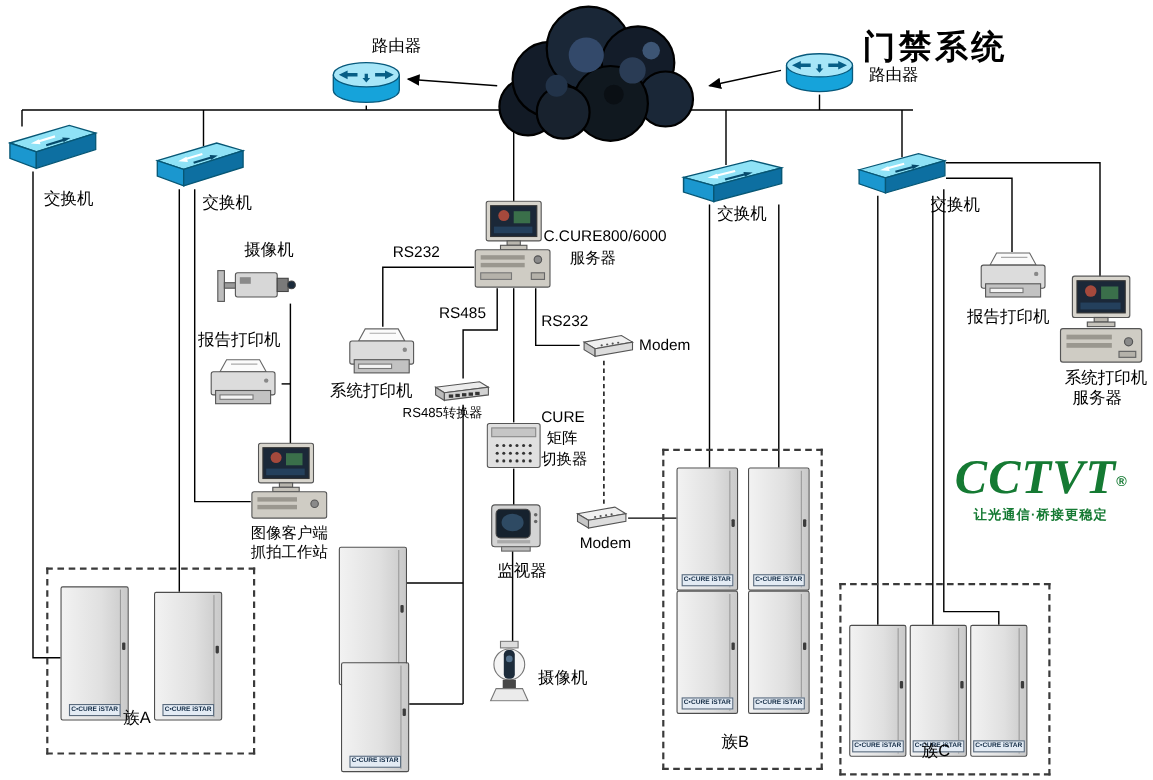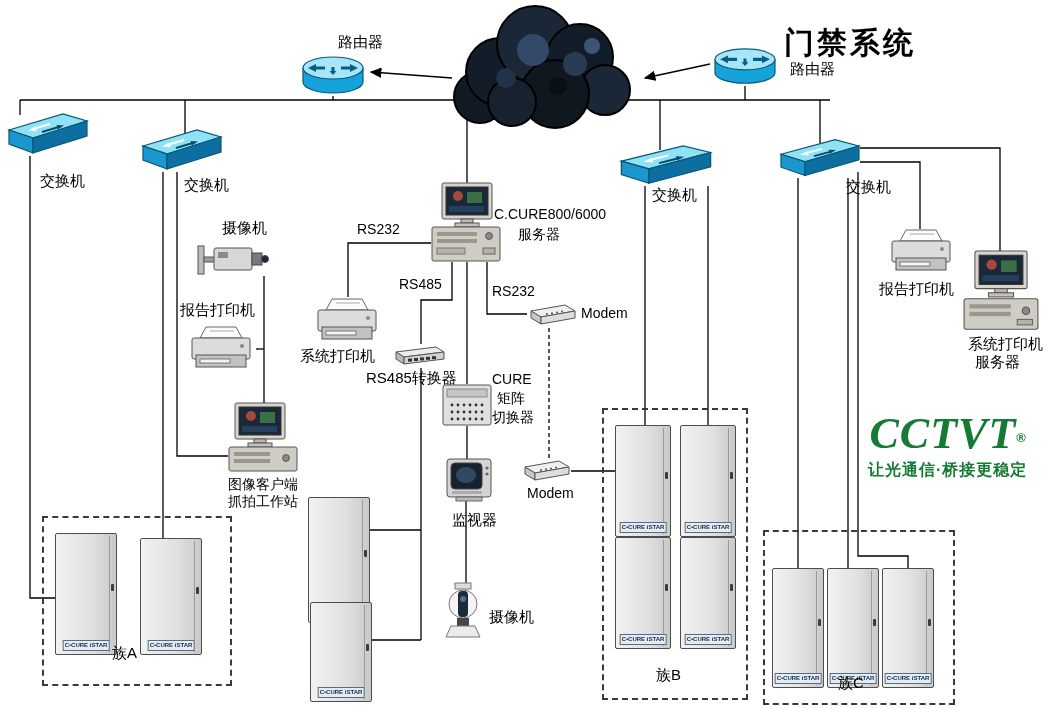--- a/index.html
+++ b/index.html
@@ -5,34 +5,34 @@
   *{margin:0;padding:0;box-sizing:border-box}
   html,body{background:#fff}
   body{font-family:"Liberation Sans","DejaVu Sans",sans-serif;color:#000}
   .stage{position:relative;width:1048px;height:709px;background:#fff;overflow:hidden}
   .wires{position:absolute;left:0;top:0;z-index:1}
   .group-box{position:absolute;border:2px dashed #3a3a3a;z-index:2;background:transparent}
   .dev{position:absolute;z-index:4;line-height:0}
   .dev svg{width:100%;height:100%}
   .cloud{position:absolute;z-index:5;line-height:0}
   .lbl{position:absolute;font-size:15px;line-height:1.15;white-space:nowrap;z-index:6;color:#000}
-  .lbl.sm{font-size:15px}
+  .lbl.sm{font-size:12px}
   .lbl.md{font-size:14px}
   .title{position:absolute;font-size:30px;font-weight:bold;letter-spacing:3px;z-index:6;white-space:nowrap}
   .cabinet{position:absolute;z-index:3;background:linear-gradient(90deg,#f2f2f2 0%,#e0e0e0 60%,#c9c9c9 100%);
            border:1.5px solid #4d4d4d;border-radius:2px}
   .cabinet::before{content:"";position:absolute;top:2px;bottom:2px;right:6px;border-left:1px solid #9a9a9a}
   .cab-lock{position:absolute;right:2px;top:42%;width:3px;height:7px;background:#3c3c3c;border-radius:1px}
   .cab-label{position:absolute;left:50%;bottom:3px;transform:translateX(-50%);font-size:6px;line-height:9px;
              background:#e3ebf4;color:#122b45;border:1px solid #5b6b7d;padding:0 1px;white-space:nowrap;font-weight:bold}
   .obcc{position:absolute;left:868px;top:412px;z-index:6;color:#157a33;text-align:center}
   .obcc-name{font-family:"Liberation Serif","DejaVu Serif",serif;font-style:italic;font-weight:bold;
              font-size:44px;line-height:44px;letter-spacing:1px}
   .obcc-reg{font-size:13px;vertical-align:super;font-weight:bold}
-  .obcc-tagline{font-size:16px;font-weight:bold;letter-spacing:1px;margin-top:4px}
+  .obcc-tagline{font-size:12px;font-weight:bold;letter-spacing:1px;margin-top:4px}
 </style>
 </head>
 <body>
 
 <div class="stage">
 
   <svg class="wires" width="1048" height="709" viewBox="0 0 1048 709">
     <defs>
       <marker id="arr" markerWidth="10" markerHeight="8" refX="8" refY="4" orient="auto">
         <polygon points="0,0 9,4 0,8" fill="#000"></polygon>

